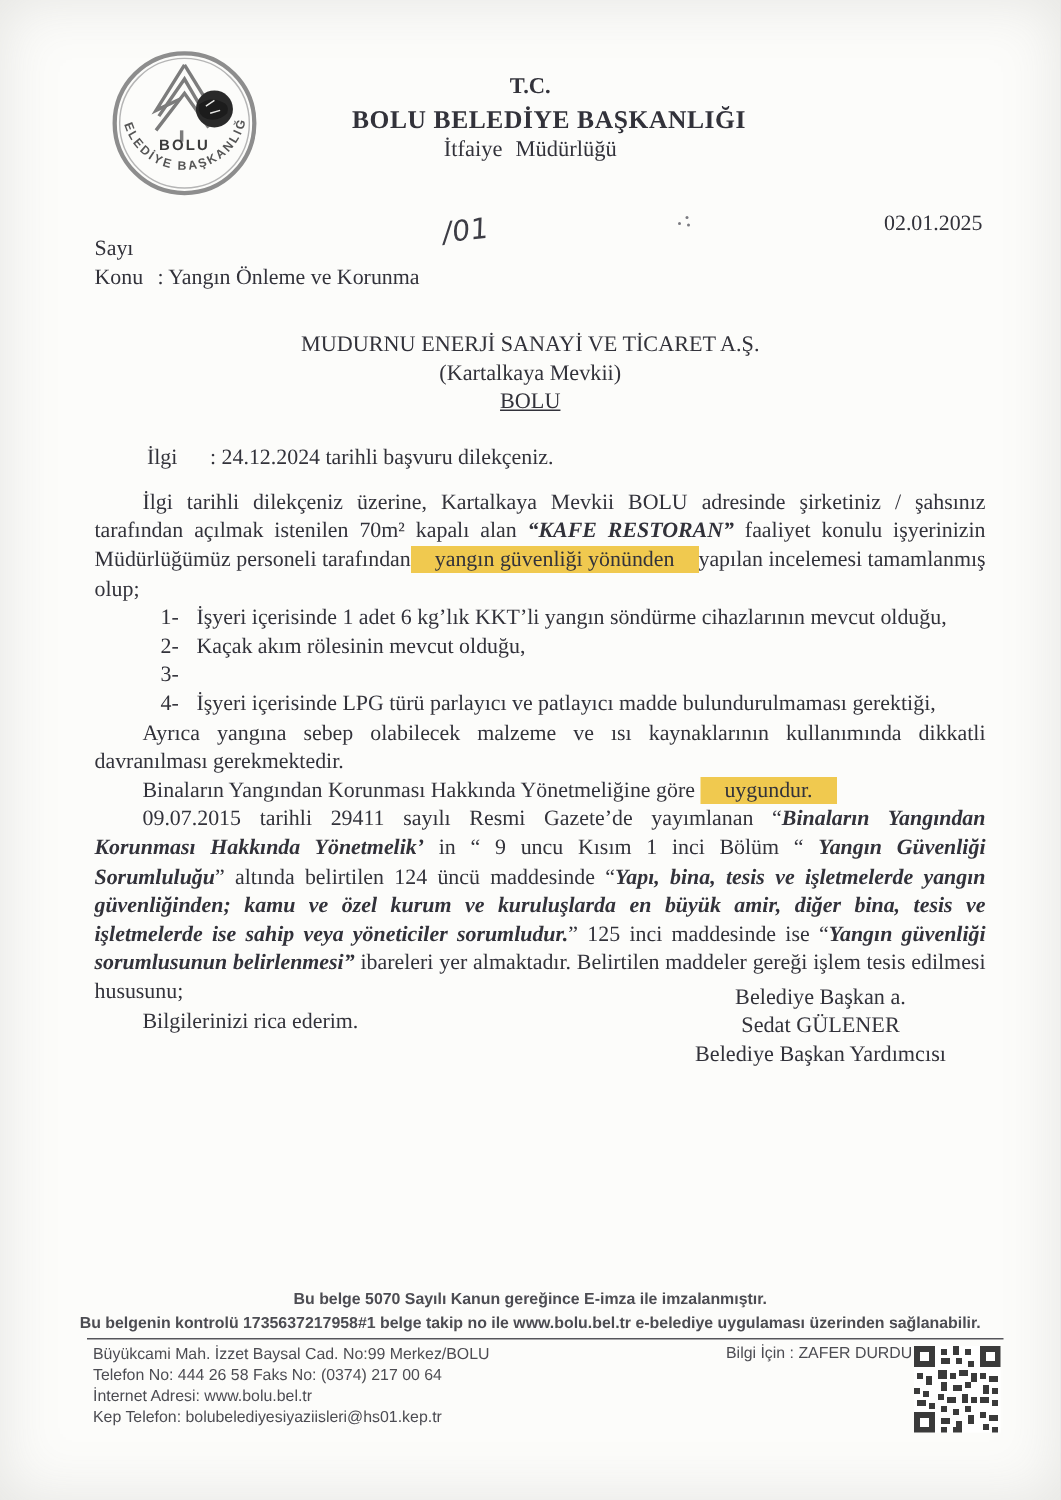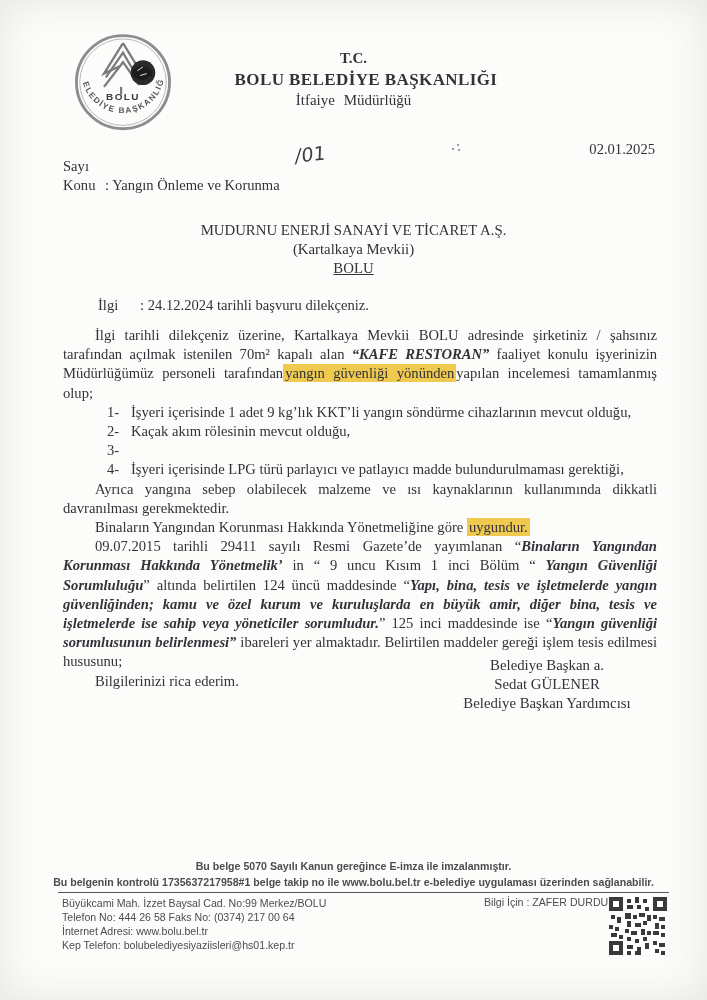--- a/index.html
+++ b/index.html
@@ -38,21 +38,21 @@
   .recipient{position:absolute;top:221px;left:0;width:100%;text-align:center;font-size:14.8px;line-height:19px;}
   .recipient .city{text-decoration:underline;}
   
   .ilgi{position:absolute;top:297px;left:63px;font-size:14.6px;display:flex;margin-left:35px;}
   .ilgi .meta-label{width:42px;}
   .body{position:absolute;top:326px;left:63px;width:594px;font-size:14.6px;line-height:19.2px;text-align:justify;}
   .body p{margin:0;text-indent:32px;}
   .list-item{display:flex;text-align:left;}
   .list-item .num{width:24px;margin-left:44px;flex:none;}
   .bold-ital{font-weight:bold;font-style:italic;}
-  .hl{background:var(--hl,#f0c94f);padding:1px 2px;}
+  .hl{background:var(--hl,#f0c94f);padding:1px 16px;}
   
   .signature{position:absolute;top:656px;left:418px;width:258px;text-align:center;font-size:14.8px;line-height:19px;}
   
   .footer-notices{
     position:absolute;top:859px;left:0;width:100%;text-align:center;
     font-family:"Liberation Sans",sans-serif;font-weight:bold;
     font-size:10.6px;line-height:15.5px;color:#4c4c52;
   }
   .footer-rule{position:absolute;top:892px;left:58px;right:38px;border-top:1.4px solid #55555a;}
   .footer-address{
@@ -132,21 +132,21 @@
   <div class="ilgi">
     <span class="meta-label">İlgi</span>
     <span>: 24.12.2024 tarihli başvuru dilekçeniz.</span>
   </div>
 
   <div class="body">
     <p><span>İlgi tarihli dilekçeniz üzerine, Kartalkaya Mevkii BOLU adresinde şirketiniz / şahsınız tarafından açılmak istenilen 70m² kapalı alan </span><span class="bold-ital">“KAFE RESTORAN”</span><span> faaliyet konulu işyerinizin Müdürlüğümüz personeli tarafından</span><span class="hl">yangın güvenliği yönünden</span><span>yapılan incelemesi tamamlanmış olup;</span></p>
 
     <div class="list-item">
       <span class="num">1-</span>
-      <span>İşyeri içerisinde 1 adet 9 kg’lık KKT’li yangın söndürme cihazlarının mevcut olduğu,</span>
+      <span>İşyeri içerisinde 1 adet 6 kg’lık KKT’li yangın söndürme cihazlarının mevcut olduğu,</span>
     </div>
     <div class="list-item">
       <span class="num">2-</span>
       <span>Kaçak akım rölesinin mevcut olduğu,</span>
     </div>
     <div class="list-item">
       <span class="num">3-</span>
     </div>
     <div class="list-item">
       <span class="num">4-</span>

